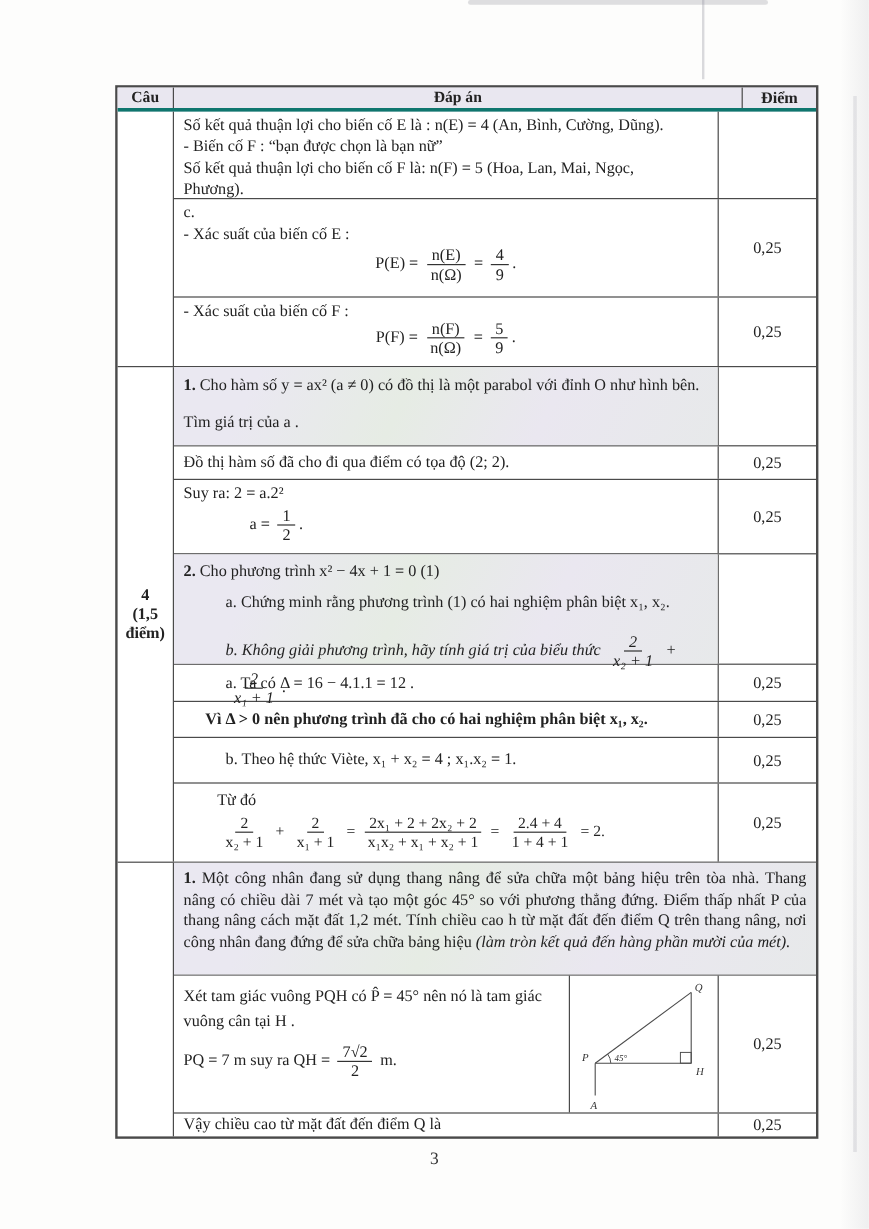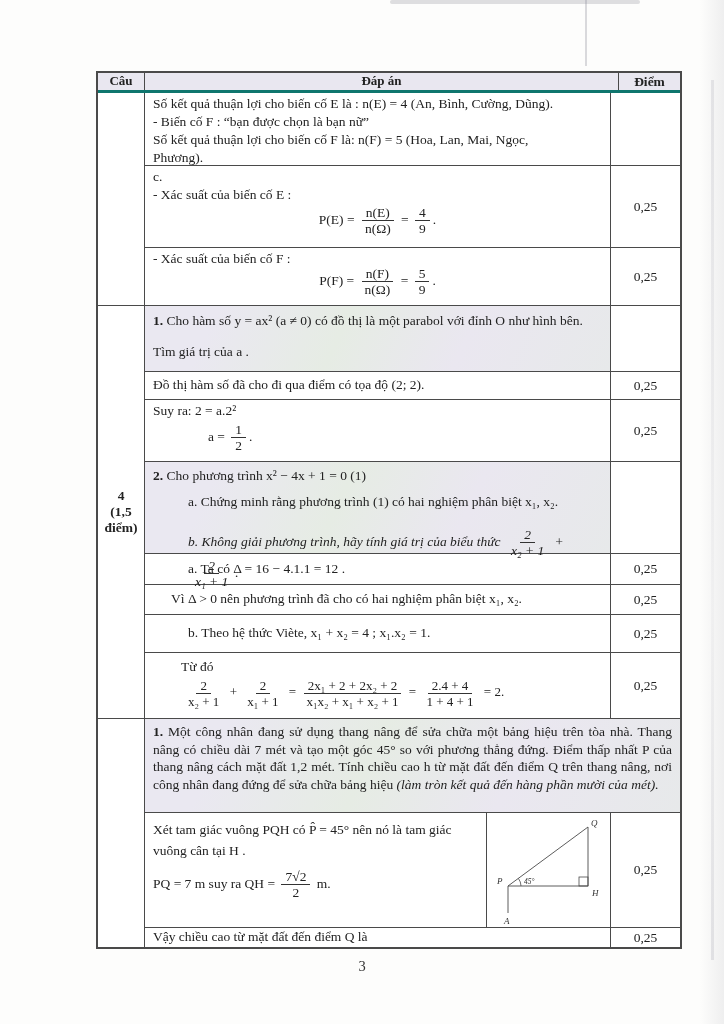--- a/index.html
+++ b/index.html
@@ -28,31 +28,31 @@
 
   .sec{display:flex;}
   .sec + .sec{border-top:1.5px solid #4a4a4a;}
   .cau-cell{width:46px;border-right:1px solid #4a4a4a;display:flex;flex-direction:column;
     align-items:center;justify-content:center;font-weight:bold;font-size:13.5px;line-height:16px;text-align:center;}
   .sec-body{flex:1;display:flex;flex-direction:column;min-width:0;}
 
   .irow{display:flex;box-sizing:border-box;}
   .irow + .irow{border-top:1px solid #4a4a4a;}
   .cell{flex:1;min-width:0;padding:2px 8px 0 8px;font-size:13.5px;line-height:18px;position:relative;box-sizing:border-box;}
-  .diem{width:70px;border-left:1px solid #4a4a4a;display:flex;align-items:center;justify-content:center;
+  .diem{width:82px;border-left:1px solid #4a4a4a;display:flex;align-items:center;justify-content:center;
     font-size:13.5px;flex:none;box-sizing:border-box;}
   .hl{background:linear-gradient(115deg,#eae8f1 15%,#e6ece4 42%,#eae7f0 68%,#e7e9ea 100%);}
 
   .fr{display:inline-flex;flex-direction:column;align-items:center;vertical-align:middle;
     margin:0 3px;line-height:15px;text-align:center;}
   .fr .n{display:block;padding:0 4px;border-bottom:1px solid #333;}
   .fr .d{display:block;padding:0 4px;}
 
   .formula{text-align:center;margin-top:1px;}
-  .ind18{margin-left:18px;}
+  .ind18{margin-left:18px;font-weight:bold;}
   .ind35{margin-left:35px;}
   .ind40{margin-left:28px;}
   .ind55{margin-left:55px;}
   .just{text-align:justify;}
   .it{font-style:italic;}
   .gap8{margin-top:8px;}
   .gap6{margin-top:16px;font-style:italic;}
   .gap13{margin-top:13px;}
   .pt4{padding-top:4px;}
   .pt5{padding-top:5px;}

